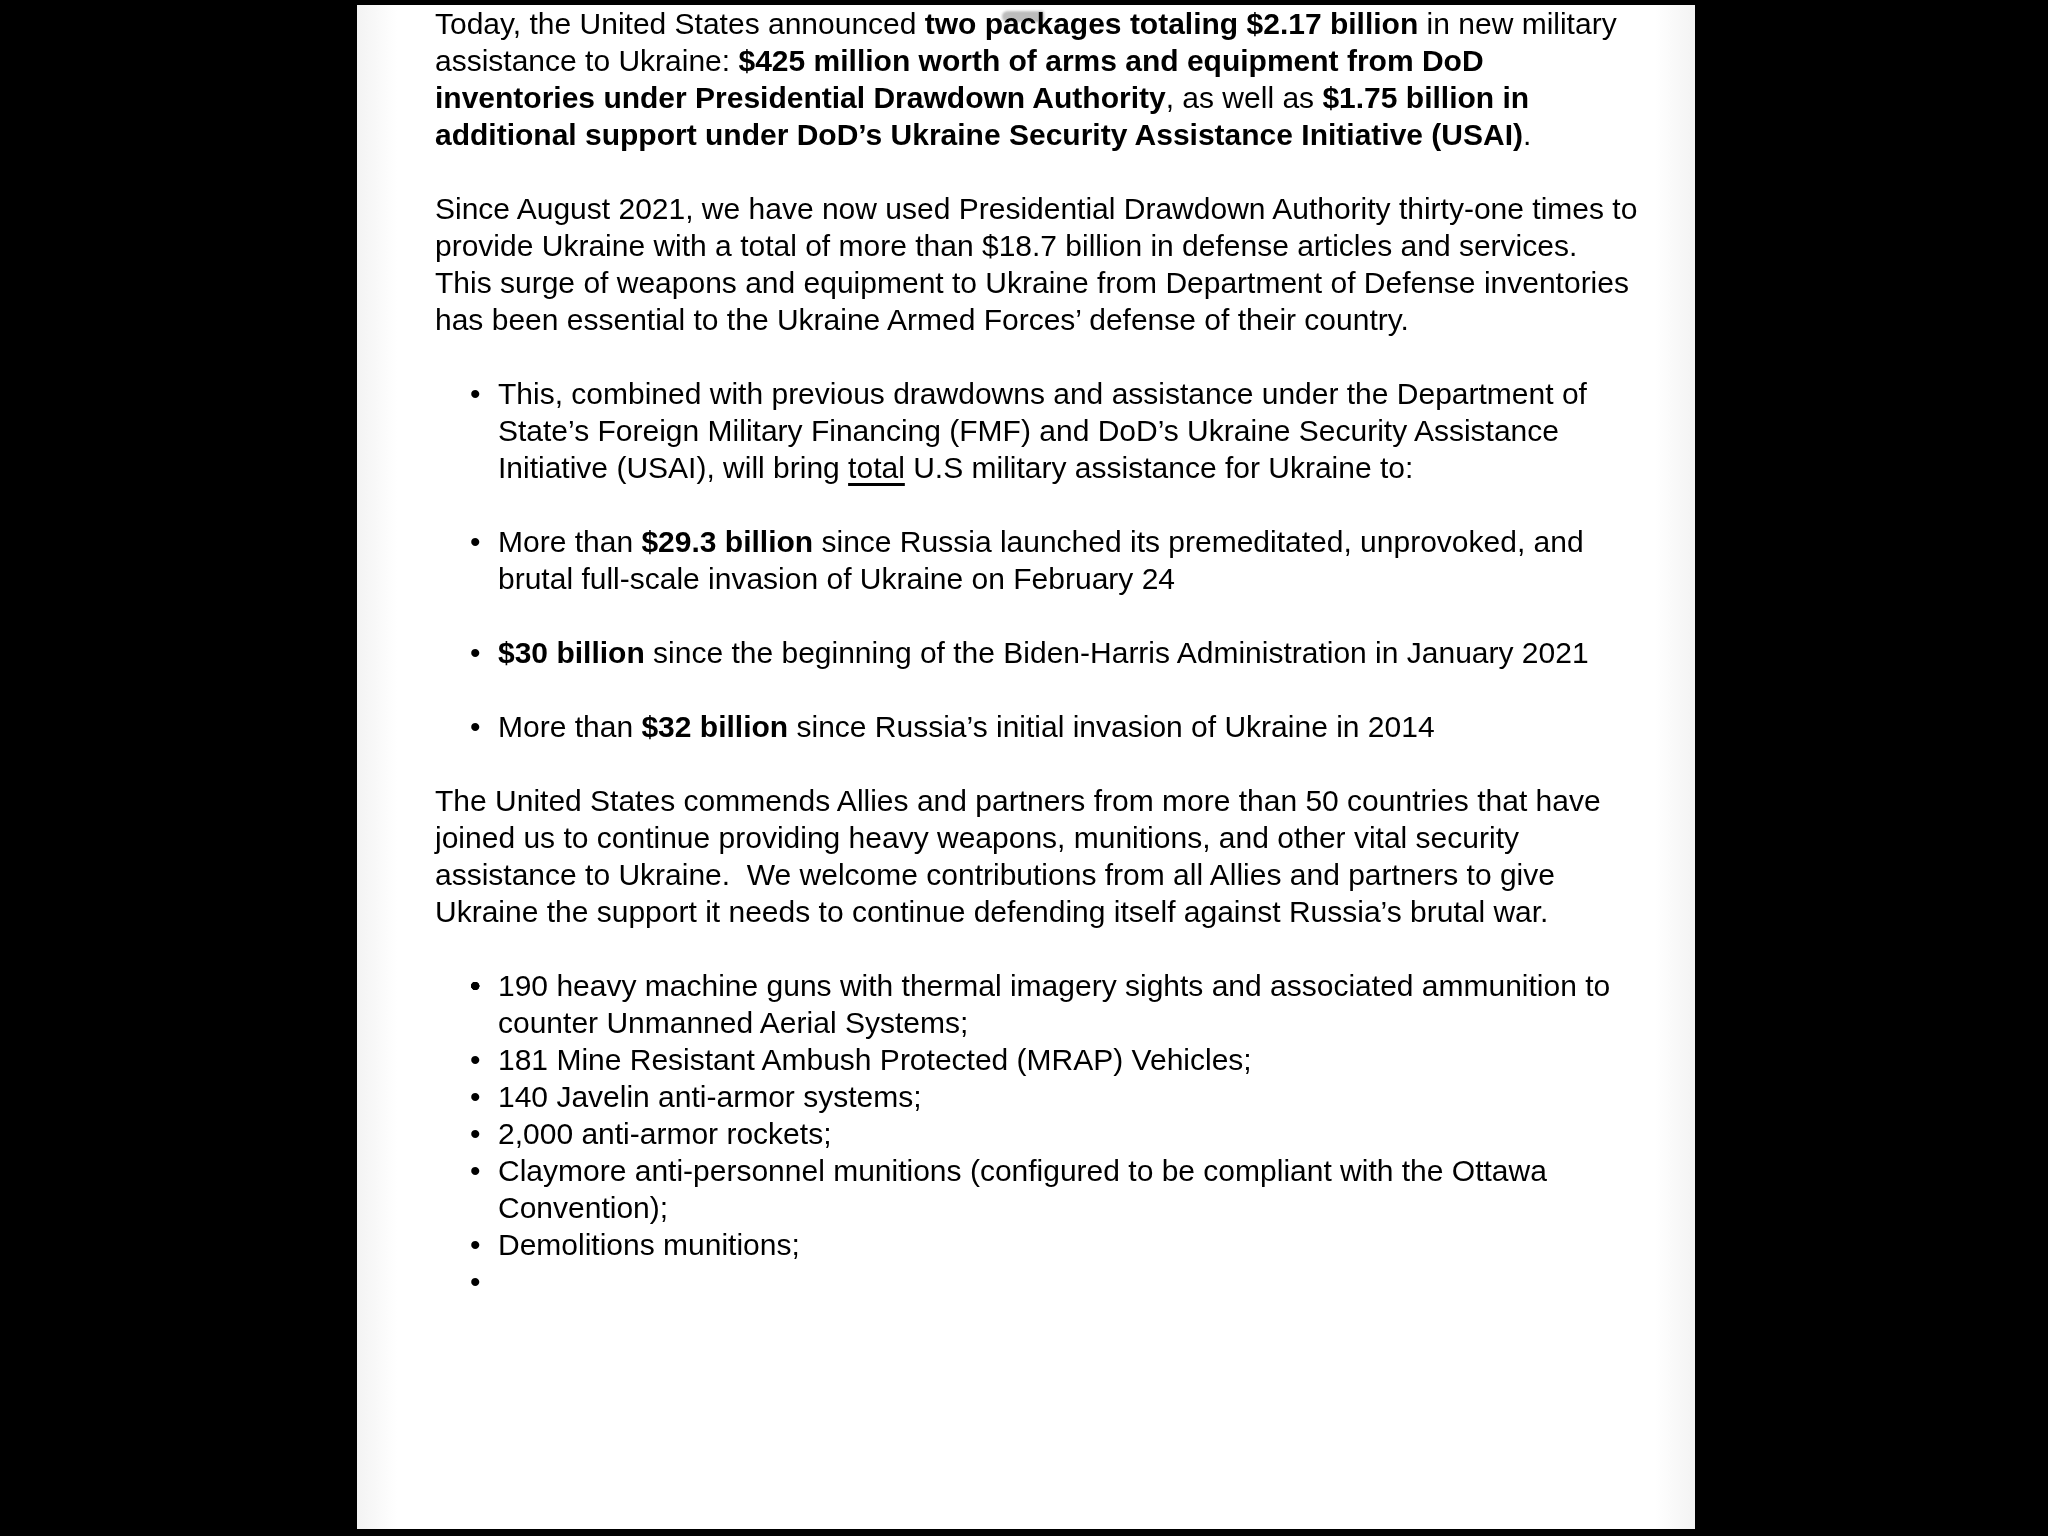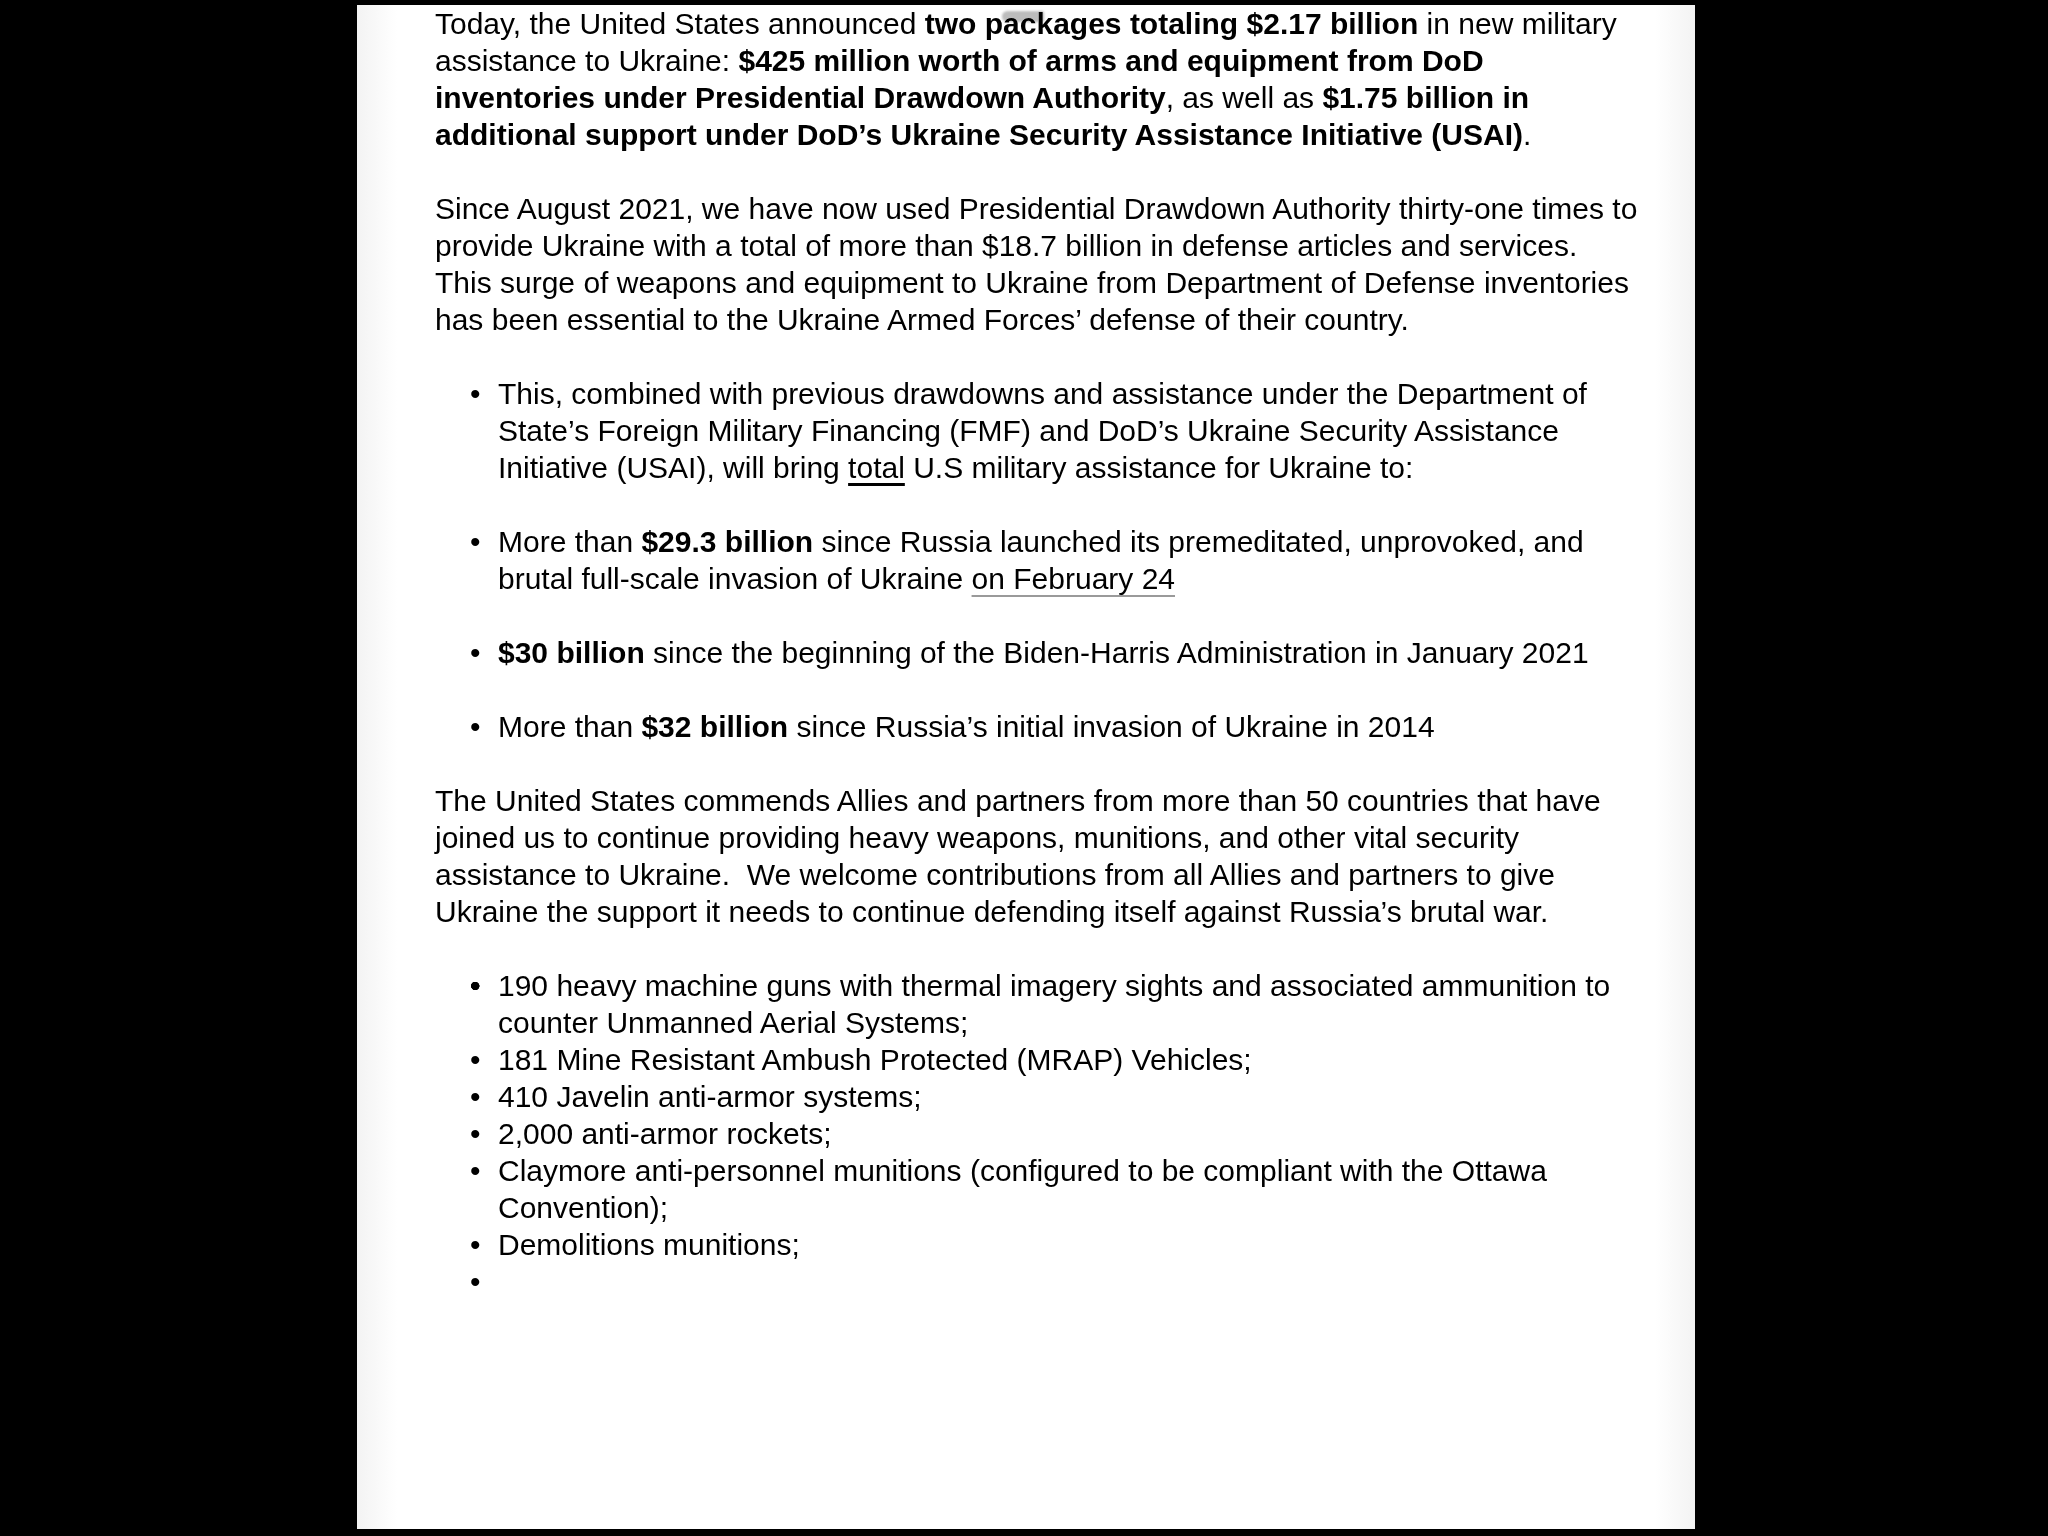--- a/index.html
+++ b/index.html
@@ -78,21 +78,20 @@
 
   .r-b { font-weight: bold; }
   .r-u-black {
     text-decoration: underline;
     text-decoration-color: #000000;
     text-decoration-thickness: 3px;
     text-underline-offset: 5px;
     margin-top: 36px;
   }
   .r-u-gray {
-    text-decoration: underline;
     text-decoration-color: #9a9a9a;
     text-decoration-thickness: 2px;
     text-underline-offset: 6px;
   }
 
   
   .cursor-artifact {
     position: absolute;
     left: 1002px;
     top: 11px;
@@ -123,21 +122,21 @@
           <li><span class="bullet-marker">•</span><span class="r-b">$30 billion</span><span> since the beginning of the Biden-Harris Administration in January 2021</span></li>
           <li><span class="bullet-marker">•</span><span>More than </span><span class="r-b">$32 billion</span><span> since Russia’s initial invasion of Ukraine in 2014</span></li>
         </ul>
         <p><span>The United States commends Allies and partners from more than 50 countries that have joined us to continue providing heavy weapons, munitions, and other vital security assistance to Ukraine.  We welcome contributions from all Allies and partners to give Ukraine the support it needs to continue defending itself against Russia’s brutal war.</span></p>
         <ul class="doc-list tight">
           <li><span class="bullet-marker">•</span></li>
           <li><span class="bullet-marker">•</span></li>
           <li><span class="bullet-marker">•</span></li>
           <li><span class="bullet-marker">•</span><span>190 heavy machine guns with thermal imagery sights and associated ammunition to counter Unmanned Aerial Systems;</span></li>
           <li><span class="bullet-marker">•</span><span>181 Mine Resistant Ambush Protected (MRAP) Vehicles;</span></li>
-          <li><span class="bullet-marker">•</span><span>410 Javelin anti-armor systems;</span></li>
+          <li><span class="bullet-marker">•</span><span>140 Javelin anti-armor systems;</span></li>
           <li><span class="bullet-marker">•</span><span>2,000 anti-armor rockets;</span></li>
           <li><span class="bullet-marker">•</span><span>Claymore anti-personnel munitions (configured to be compliant with the Ottawa Convention);</span></li>
           <li><span class="bullet-marker">•</span><span>Demolitions munitions;</span></li>
           <li><span class="bullet-marker">•</span></li>
         </ul>
       </div>
   </div>
 
   <div class="cursor-artifact"></div>
 </div>

